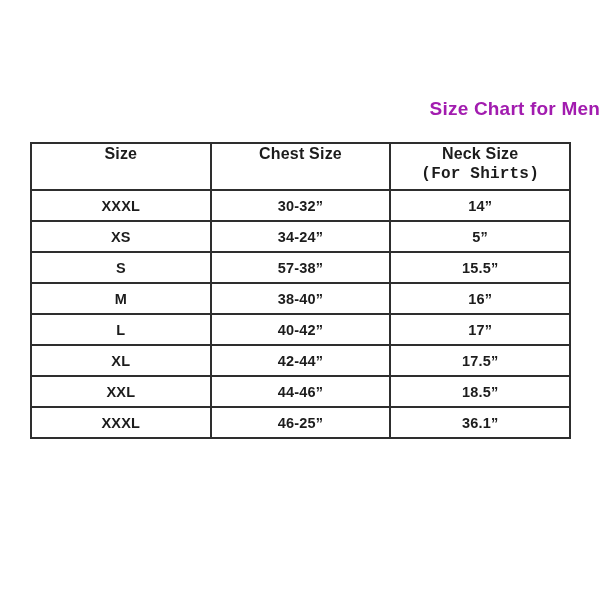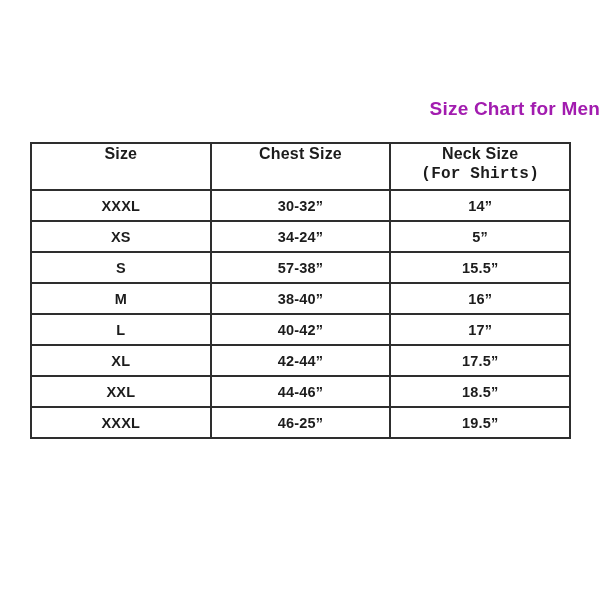--- a/index.html
+++ b/index.html
@@ -113,16 +113,16 @@
       <td>17.5”</td>
     </tr>
     <tr>
       <td>XXL</td>
       <td>44-46”</td>
       <td>18.5”</td>
     </tr>
     <tr>
       <td>XXXL</td>
       <td>46-25”</td>
-      <td>19.5”</td>
+      <td>36.1”</td>
     </tr>
   </tbody>
 </table>
 
 </body></html>

